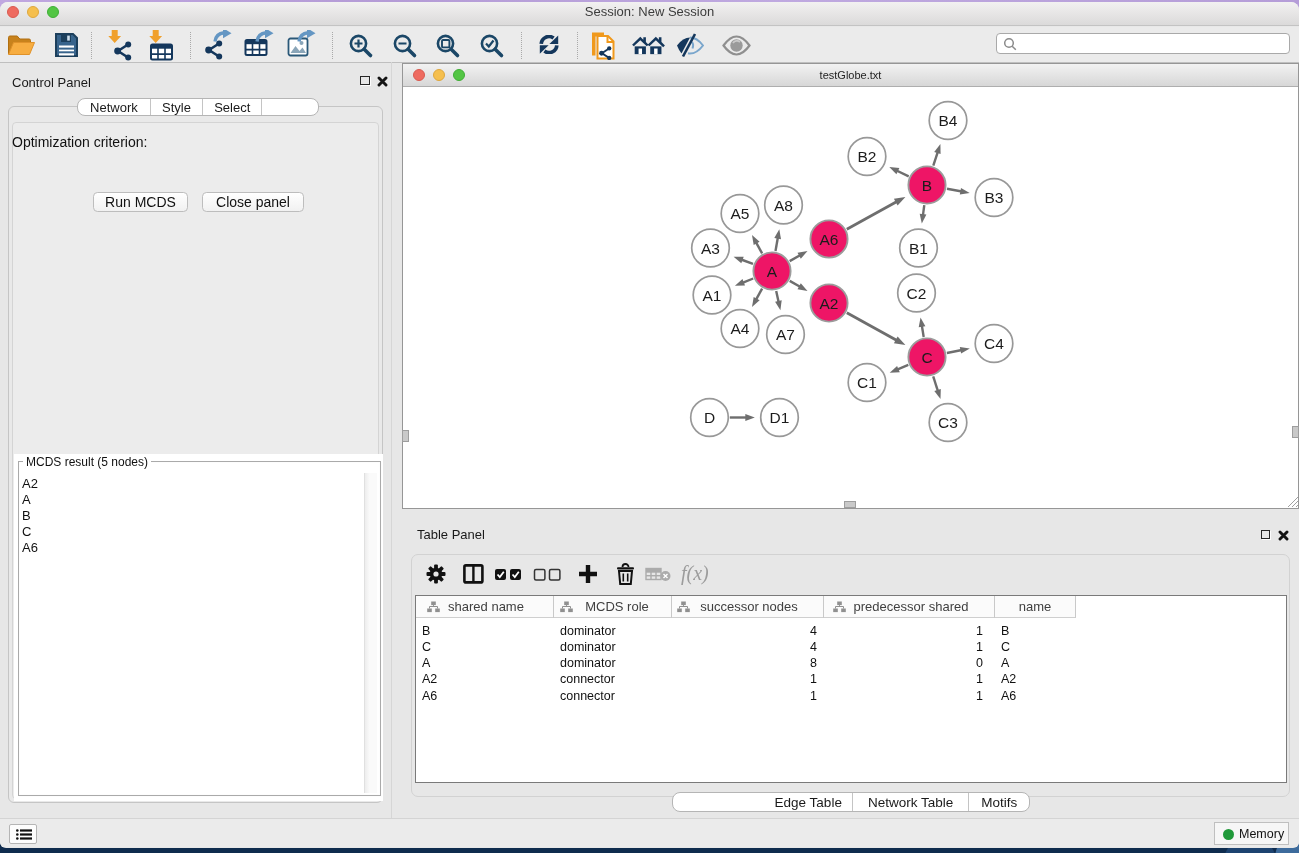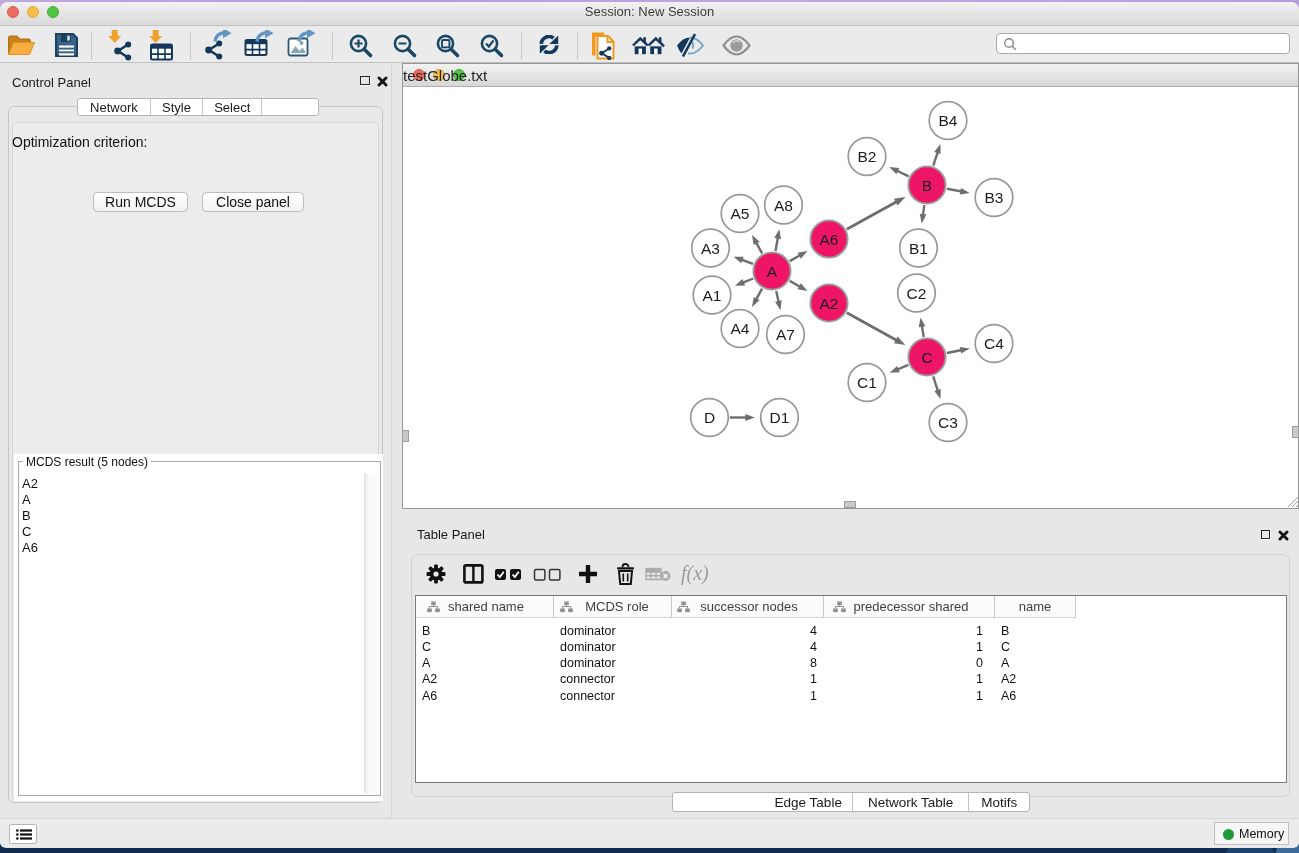--- a/index.html
+++ b/index.html
@@ -20,21 +20,21 @@
 .tbsep { position:absolute; top:30px; height:27px; width:0;
   border-left:1px dotted #a9a9a9; }
 #searchbox { position:absolute; left:996px; top:31px; width:294px; height:21px; background:#fff;
   border:1px solid #a9a9a9; border-radius:4px; }
 #content { position:absolute; top:60px; left:0; width:1299px; height:756px; background:#e7e7e7; border-top:1px solid #bfbfbf; }
 #statusbar { position:absolute; top:816px; left:0; width:1299px; height:29px;
   background:#ebebeb; border-top:1px solid #d4d4d4; }
 .paneltitle { font-size:13px; color:#1a1a1a; }
 .winbtn { position:absolute; width:9.5px; height:9.5px; border:1.5px solid #262626; box-shadow:1px 1px 0 #fdfdfd; }
 .closex { position:absolute; }
-.seg { position:absolute; display:flex; height:18px; border:1px solid #b5b5b5; border-radius:3px;
+.seg { position:absolute; display:flex; height:18px; border:1px solid #b5b5b5; border-radius:8px;
   background:#fff; overflow:hidden; font-size:13px; }
 .seg div { display:flex; align-items:center; justify-content:center; color:#1a1a1a;
   border-right:1px solid #c4c4c4; height:100%; }
 .seg div:last-child { border-right:none; }
 .seg .sel { background:linear-gradient(#4495f5,#1c68ee); color:#fff;margin-top:25px; }
 #cpanel { position:absolute; left:8px; top:104px; width:375px; height:697px;
   background:#e9e9e9; border:1px solid #c5c5c5; border-radius:6px; }
 #cpanel-in { position:absolute; left:12px; top:120px; width:367px; height:677px;
   background:#ececec; border:1px solid #d4d4d4; border-radius:4px; }
 #dropdown { position:absolute; left:43px; top:156px; width:310px; height:21px; background:#fff;
@@ -49,21 +49,21 @@
   border:1px solid #aaa; box-shadow:inset 0 0 0 1px #fdfdfd,1px 1px 0 #fdfdfd; }
 #gblabel { position:absolute; left:23px; top:453px; background:#fff; padding:0 3px;
   font-size:12px; color:#111; }
 #mcdslist { position:absolute; left:22px; top:474px; font-size:13px; color:#111; line-height:16.1px; }
 #sctrack { position:absolute; left:364px; top:471px; width:13px; height:320px;
   background:linear-gradient(90deg,#ededed,#fafafa 40%,#fafafa); border-left:1px solid #e0e0e0; }
 #netwin { position:absolute; left:402px; top:61px; width:897px; height:446px;
   border:1px solid #969696; background:#fff; }
 #nettitle { position:absolute; left:0; top:0; width:100%; height:23px;
   background:linear-gradient(#f2f2f2,#d7d7d7); border-bottom:1px solid #aeaeae; }
-#nettitle .t { position:absolute; width:100%; text-align:left; font-size:15px; line-height:23px; color:#242424; }
+#nettitle .t { position:absolute; width:100%; text-align:center; font-size:11px; line-height:23px; color:#242424; }
 #tpanel { position:absolute; left:411px; top:552px; width:879px; height:243px;
   background:#e7e7e7; border:1px solid #d2d2d2; border-radius:7px; }
 #ntable { position:absolute; left:415px; top:593px; width:872px; height:188px; background:#fff;
   border:1px solid #7a7a7a; }
 #thead { position:absolute; left:0; top:0; width:660px; height:22px; background:#fbfbfb;
   border-bottom:1px solid #cfcfcf; border-right:1px solid #c9c9c9; }
 .hsep { position:absolute; top:0; height:22px; width:1px; background:#c9c9c9; }
 .hlab { position:absolute; top:0; height:22px; line-height:22px; font-size:13px; color:#404040; text-align:center; }
 .cell { position:absolute; font-size:12.5px; color:#111; height:16px; line-height:16px; }
 .num { text-align:right; }

